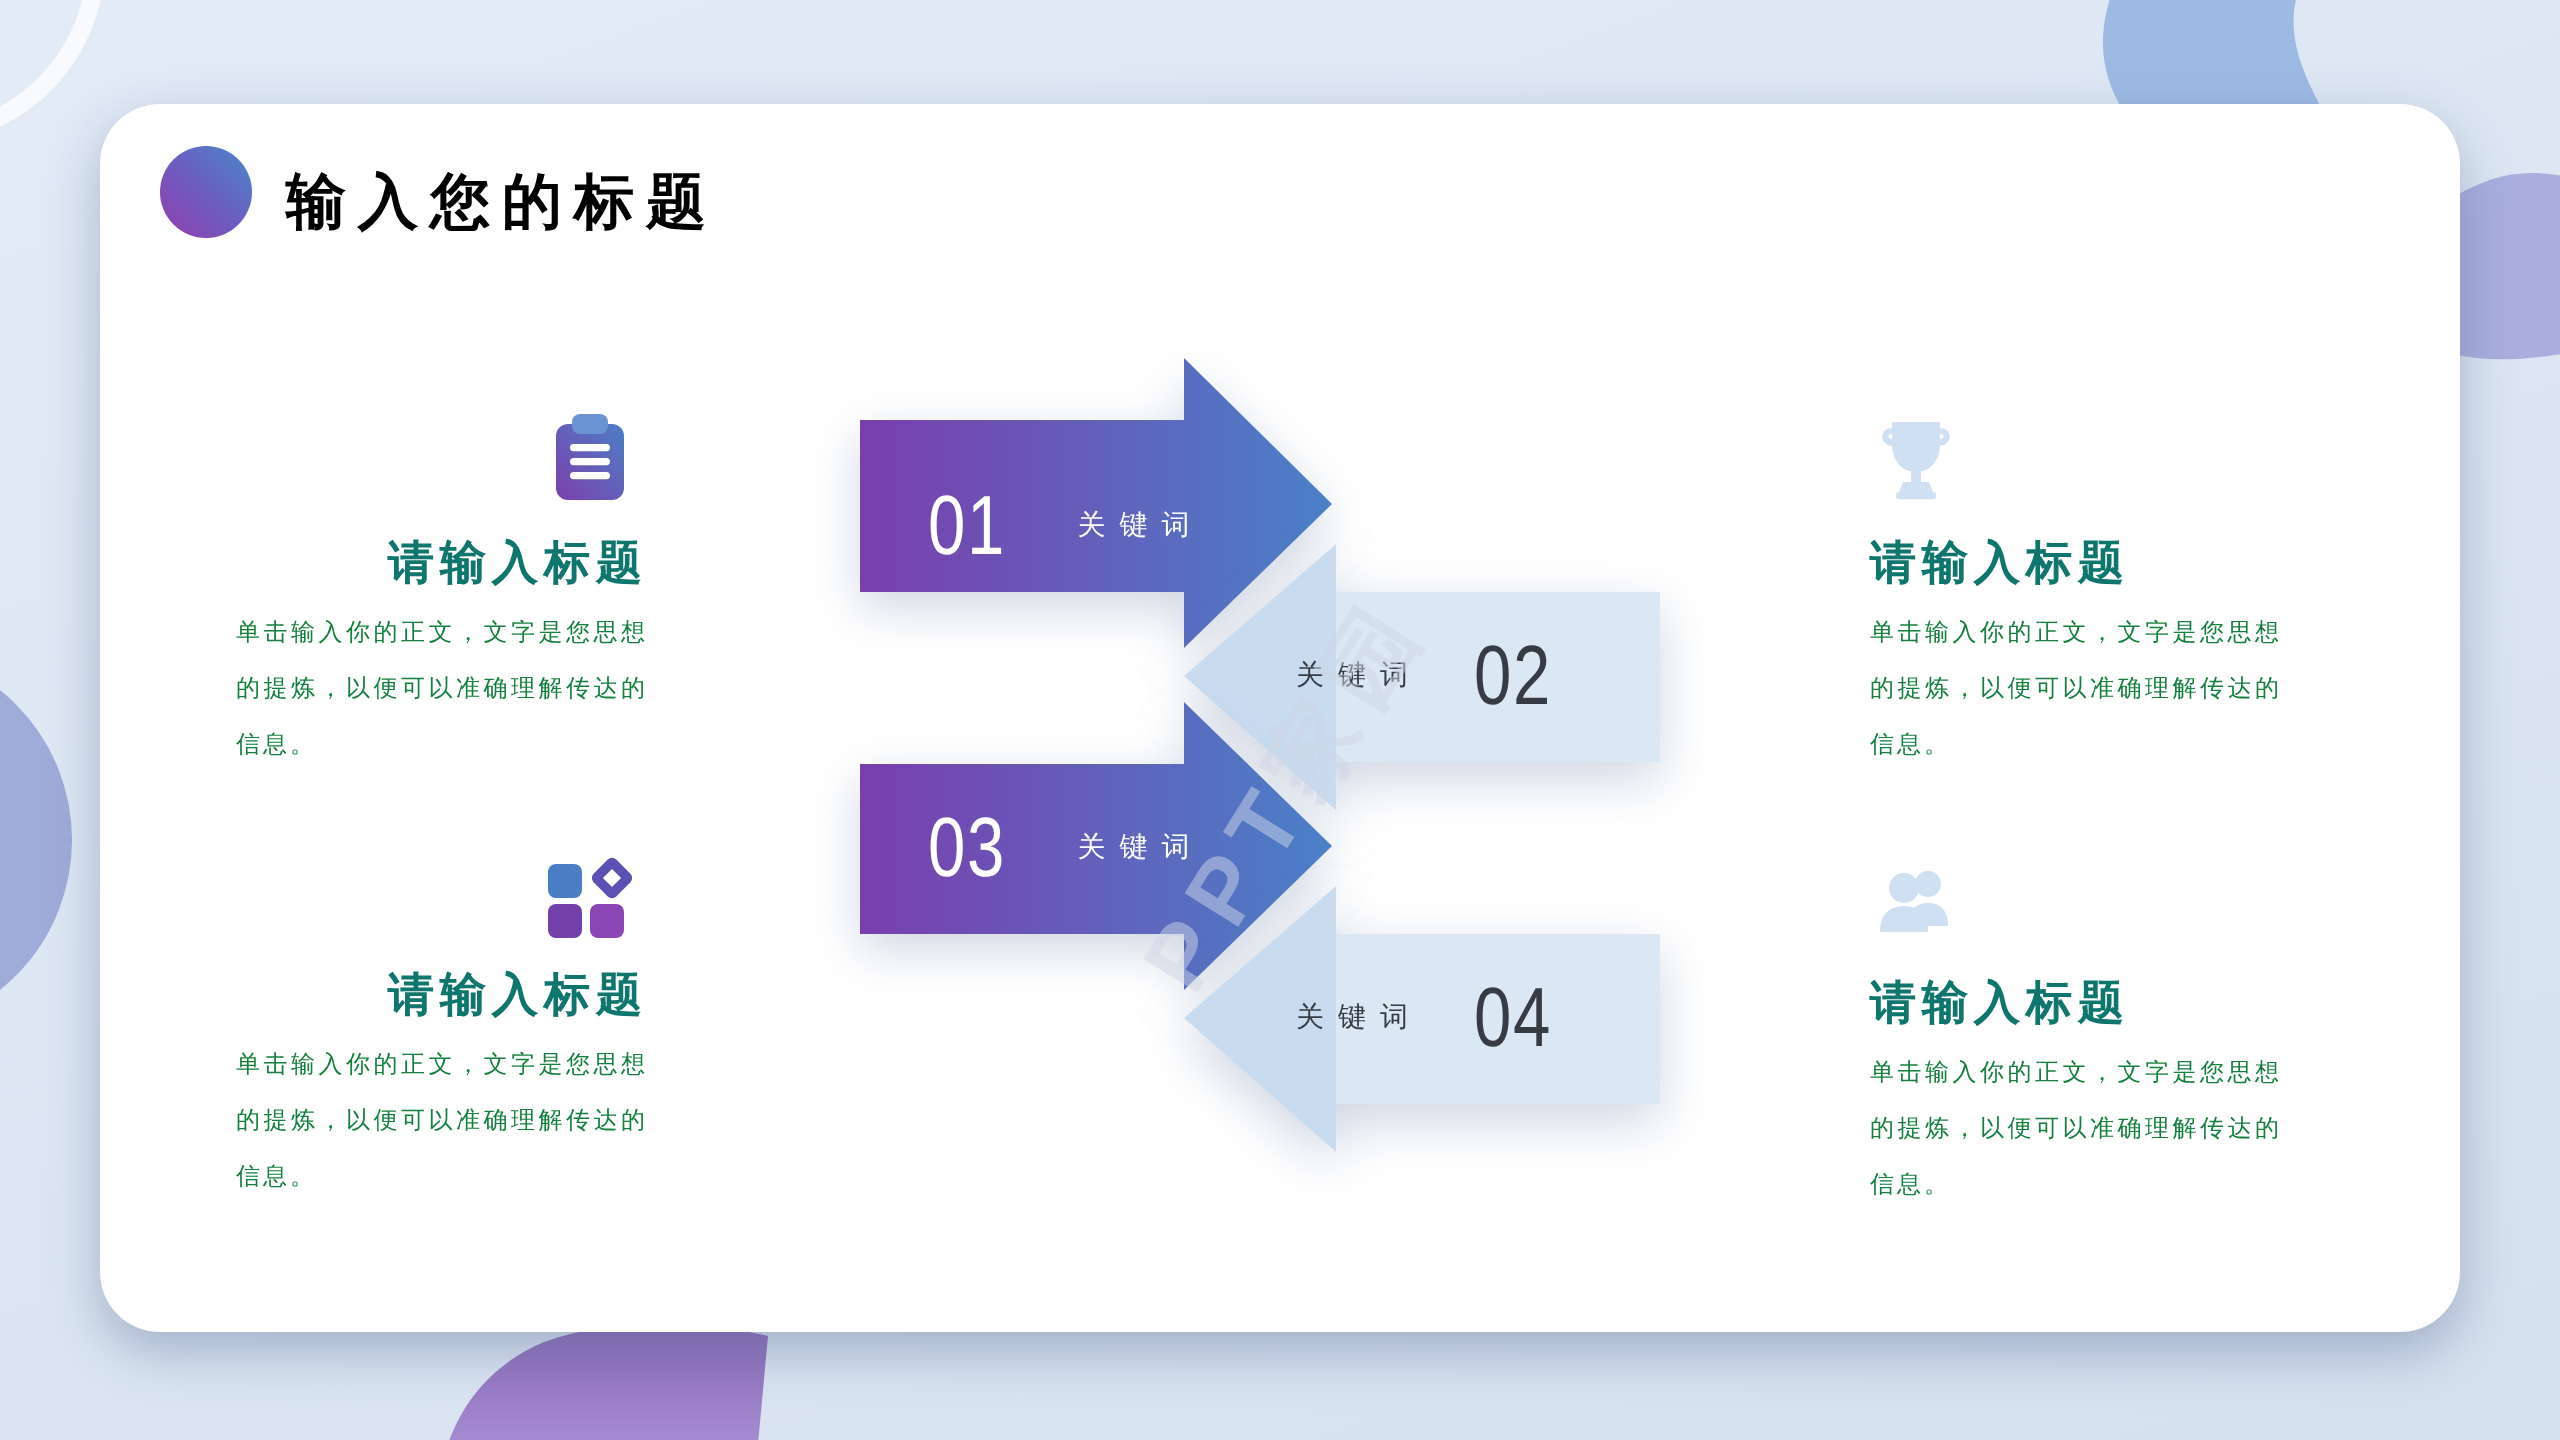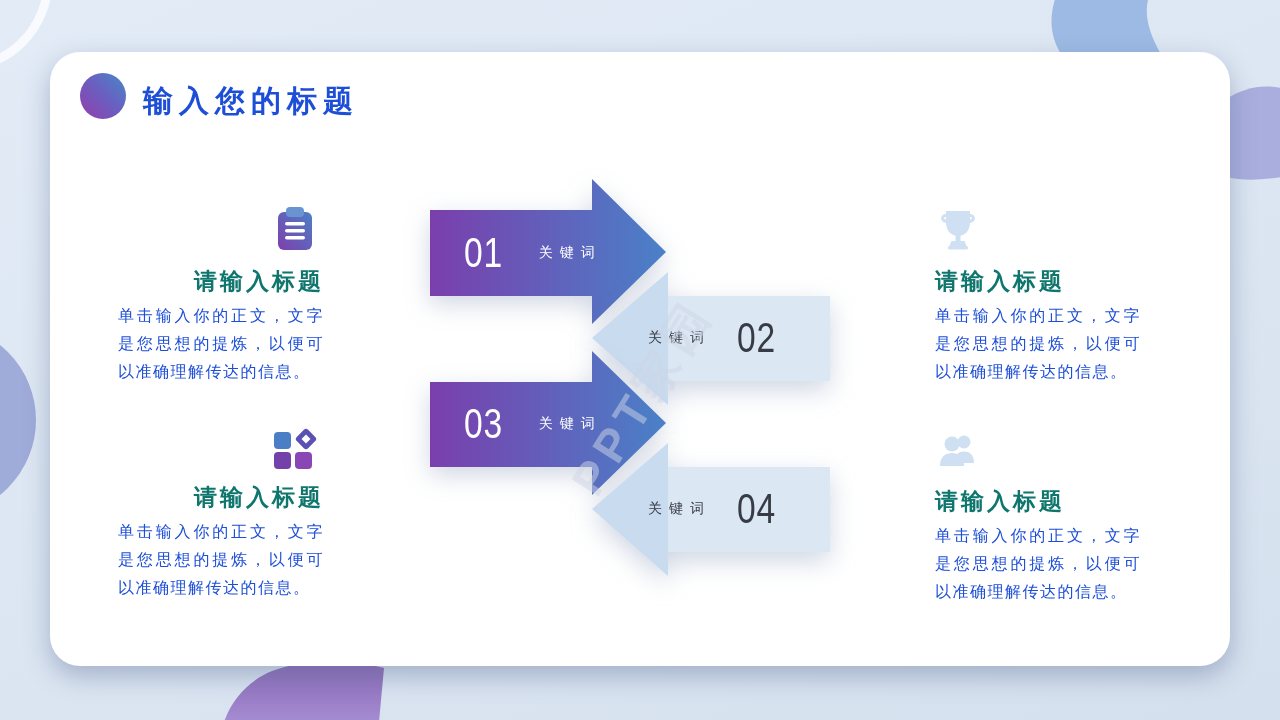--- a/index.html
+++ b/index.html
@@ -19,31 +19,31 @@
     box-shadow:0 10px 26px rgba(96,114,152,0.45);
   }
 
   
   .title-dot {
     position:absolute; left:30px; top:21px; width:46px; height:46px; border-radius:50%;
     background:linear-gradient(225deg,#4d82c7 8%, #6a5fc0 48%, #8e42b0 92%);
   }
   .page-title {
     position:absolute; left:93px; top:29px;
-    font-size:30px; font-weight:bold; letter-spacing:6px; color:#1d4ed8;
+    font-size:30px; font-weight:bold; letter-spacing:6px; color:#000000;
   }
 
   
   .blk-h {
     position:absolute; width:206px; font-size:23px; font-weight:bold;
     letter-spacing:3px; color:#0f766e;
   }
   .blk-p {
-    position:absolute; width:206px; font-size:16px; letter-spacing:1.5px;
-    line-height:28px; color:#1d4ed8; text-align:justify;
+    position:absolute; width:206px; font-size:12px; letter-spacing:1.5px;
+    line-height:28px; color:#15803d; text-align:justify;
   }
   .ta-r { text-align:right; }
   .icon-box { position:absolute; width:46px; height:46px; }
 
   
   .arrow { position:absolute; }
   .arrow svg { display:block; overflow:visible; }
   .arrow-dark svg { filter:drop-shadow(0 8px 12px rgba(100,120,160,0.30)); }
   .arrow-pale svg { filter:drop-shadow(0 9px 13px rgba(118,138,175,0.35)); }
   .arrow-text {
@@ -152,21 +152,21 @@
     <div class="arrow arrow-dark" style="left:380px; top:127px; width:236px; height:145px;">
       <svg width="236" height="145" viewBox="0 0 236 145">
         <defs>
             <linearGradient id="gA1" x1="0" y1="0" x2="1" y2="0">
           <stop offset="0" stop-color="#7a3ead"></stop>
               <stop offset="1" stop-color="#4a81c8"></stop>
         </linearGradient>
           </defs>
         <polygon points="0,31 162,31 162,0 236,73 162,145 162,117 0,117" fill="url(#gA1)"></polygon>
       </svg>
-      <div class="arrow-text" style="left:34px; top:50px;">
+      <div class="arrow-text" style="left:34px; top:60px;">
         <span class="arrow-num t-white">01</span>
         <span class="arrow-label t-white">关键词</span>
       </div>
     </div>
 
     <div class="arrow arrow-pale" style="left:542px; top:220px; width:238px; height:133px;">
       <svg width="238" height="133" viewBox="0 0 238 133">
         <polygon points="76,0 0,66 76,133" fill="#c9dbef"></polygon>
         <rect x="76" y="24" width="162" height="85" fill="#dce7f4"></rect>
       </svg>

